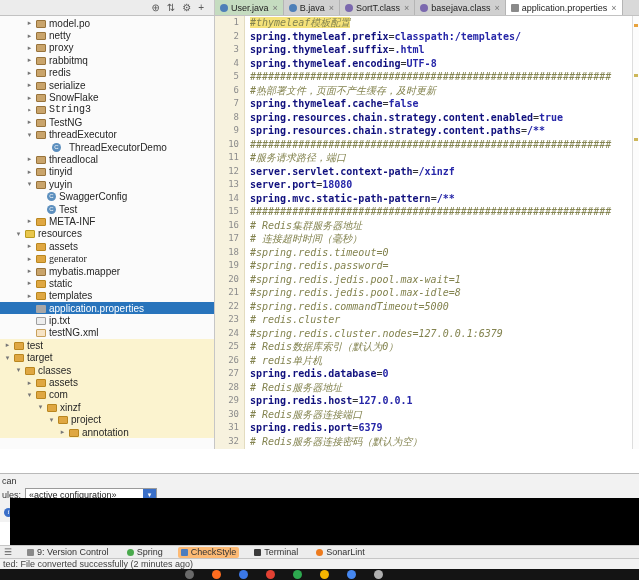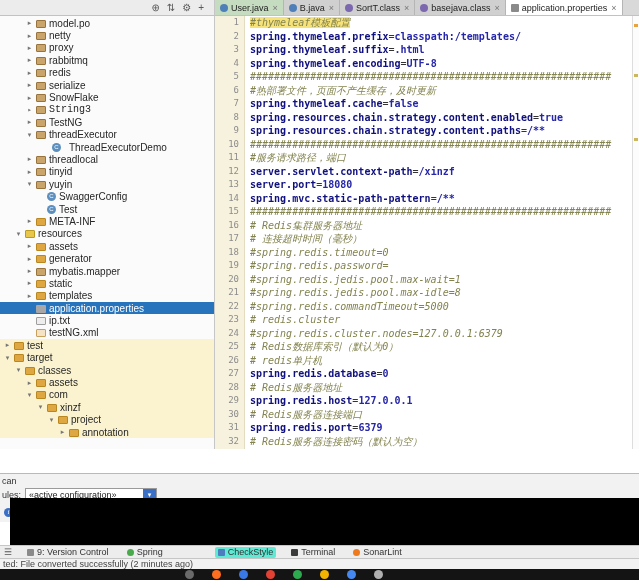--- a/index.html
+++ b/index.html
@@ -60,21 +60,21 @@
   .combo .cbtn{width:13px;background:var(--accentBlue,#3A6FC8);color:#fff;font-size:7px;display:flex;align-items:center;justify-content:center;}
   .info-row{position:absolute;left:4px;top:33px;display:flex;align-items:center;gap:4px;}
   .iicon{width:9px;height:9px;flex:none;border-radius:50%;background:var(--accentBlue,#3A6FC8);color:#fff;font-size:7px;text-align:center;line-height:9px;font-family:"Liberation Serif",serif;font-style:italic;}
 
   .blackbox{position:absolute;left:10px;top:498px;width:629px;height:47px;background:#000;}
 
   
   .twbar{position:absolute;left:0;top:545px;width:639px;height:13px;background:#EDEDED;border-top:1px solid #C6C6C6;box-sizing:border-box;display:flex;align-items:center;gap:12px;padding-left:4px;font-size:9px;color:#333;}
   .menuicon{font-size:9px;color:#555;}
   .twitem{display:flex;align-items:center;gap:3px;padding:0 3px;height:11px;white-space:nowrap;}
-  .twitem.active{background:#5eead4;border-radius:2px;margin-left:37px;}
+  .twitem.active{background:#fdba74;border-radius:2px;}
   .twicon{width:7px;height:7px;border-radius:50%;display:inline-block;flex:none;}
   .twicon.vcs{background:#8A8A8A;border-radius:1px;}
   .twicon.spring{background:var(--springGreen,#49A94C);}
   .twicon.checkstyle{background:#4D7DBE;border-radius:1px;}
   .twicon.terminal{background:#3B3B3B;border-radius:1px;}
   .twicon.sonar{background:var(--sonarOrange,#ED7B1E);}
 
   
   .statusbar{position:absolute;left:0;top:558px;width:639px;height:11px;background:#F2F2F2;border-top:1px solid #C6C6C6;box-sizing:border-box;display:flex;align-items:center;padding-left:3px;font-size:9px;color:#444;}
   .taskbar{position:absolute;left:0;top:569px;width:639px;height:11px;background:#141414;display:flex;align-items:center;gap:18px;padding-left:185px;box-sizing:border-box;}
@@ -210,21 +210,21 @@
           <div class="trow" style="padding-left: 15px;">
             <span class="arr">▾</span>
             <span class="ticn resfolder"></span>
             <span class="lbl">resources</span>
           </div>
           <div class="trow" style="padding-left: 26px;">
             <span class="arr">▸</span>
             <span class="ticn folder"></span>
             <span class="lbl">assets</span>
           </div>
-          <div class="trow" style="padding-left: 26px;">
+          <div class="trow" style="padding-left: 26px; font-family: Liberation Serif, serif;">
             <span class="arr">▸</span>
             <span class="ticn folder"></span>
             <span class="lbl">generator</span>
           </div>
           <div class="trow" style="padding-left: 26px;">
             <span class="arr">▸</span>
             <span class="ticn package"></span>
             <span class="lbl">mybatis.mapper</span>
           </div>
           <div class="trow" style="padding-left: 26px;">

